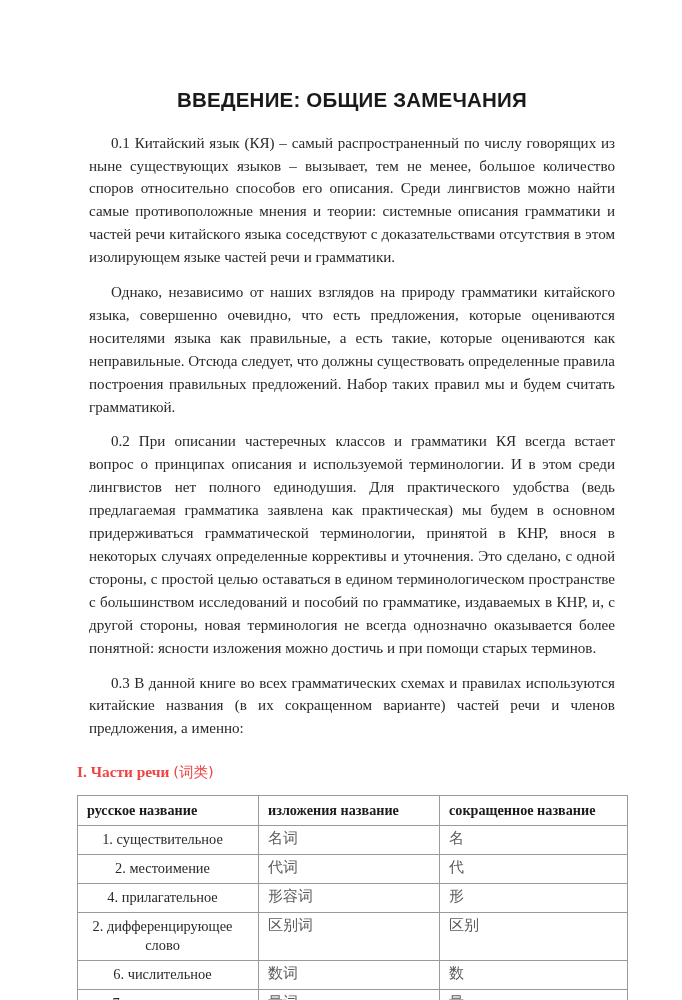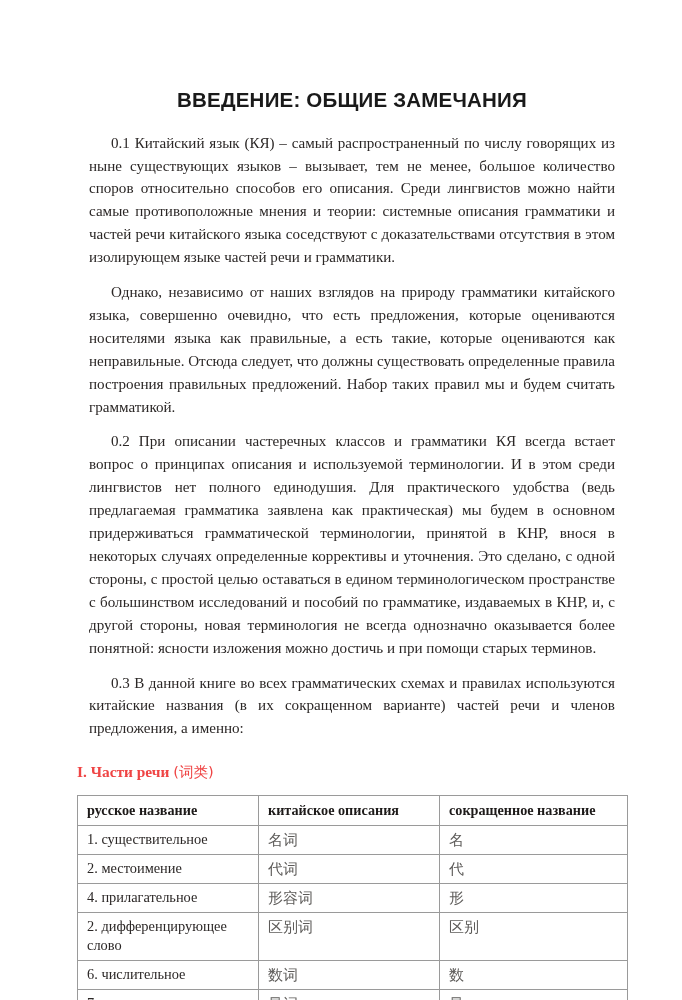--- a/index.html
+++ b/index.html
@@ -94,23 +94,24 @@
   table.pos-table th {
     font-weight: bold;
     font-size: 14.2px;
     color: #1d1a19;
     padding-top: 5px;
     padding-bottom: 5px;
   }
 
   table.pos-table td.rus-cell {
     color: #2b2726;
+    text-align: center;
   }
   table.pos-table td.cjk-cell {
-    font-family: Liberation Sans, sans-serif;
+    font-family: Liberation Mono, monospace;
     font-size: 15px;
     color: #5d5b59;
     line-height: 19px;
   }
 </style>
 </head>
 <body>
 
 <div class="page">
   <div class="content">
@@ -131,21 +132,21 @@
 
     <table class="pos-table">
       <colgroup>
         <col class="c1">
           <col class="c2">
           <col class="c3">
       </colgroup>
       <thead>
         <tr>
           <th>русское название</th>
-          <th>китайское описания</th>
+          <th>изложения название</th>
           <th>сокращенное название</th>
         </tr>
       </thead>
       <tbody>
         <tr>
           <td class="rus-cell">1. существительное</td>
           <td class="cjk-cell">名词</td>
           <td class="cjk-cell">名</td>
         </tr>
         <tr>

